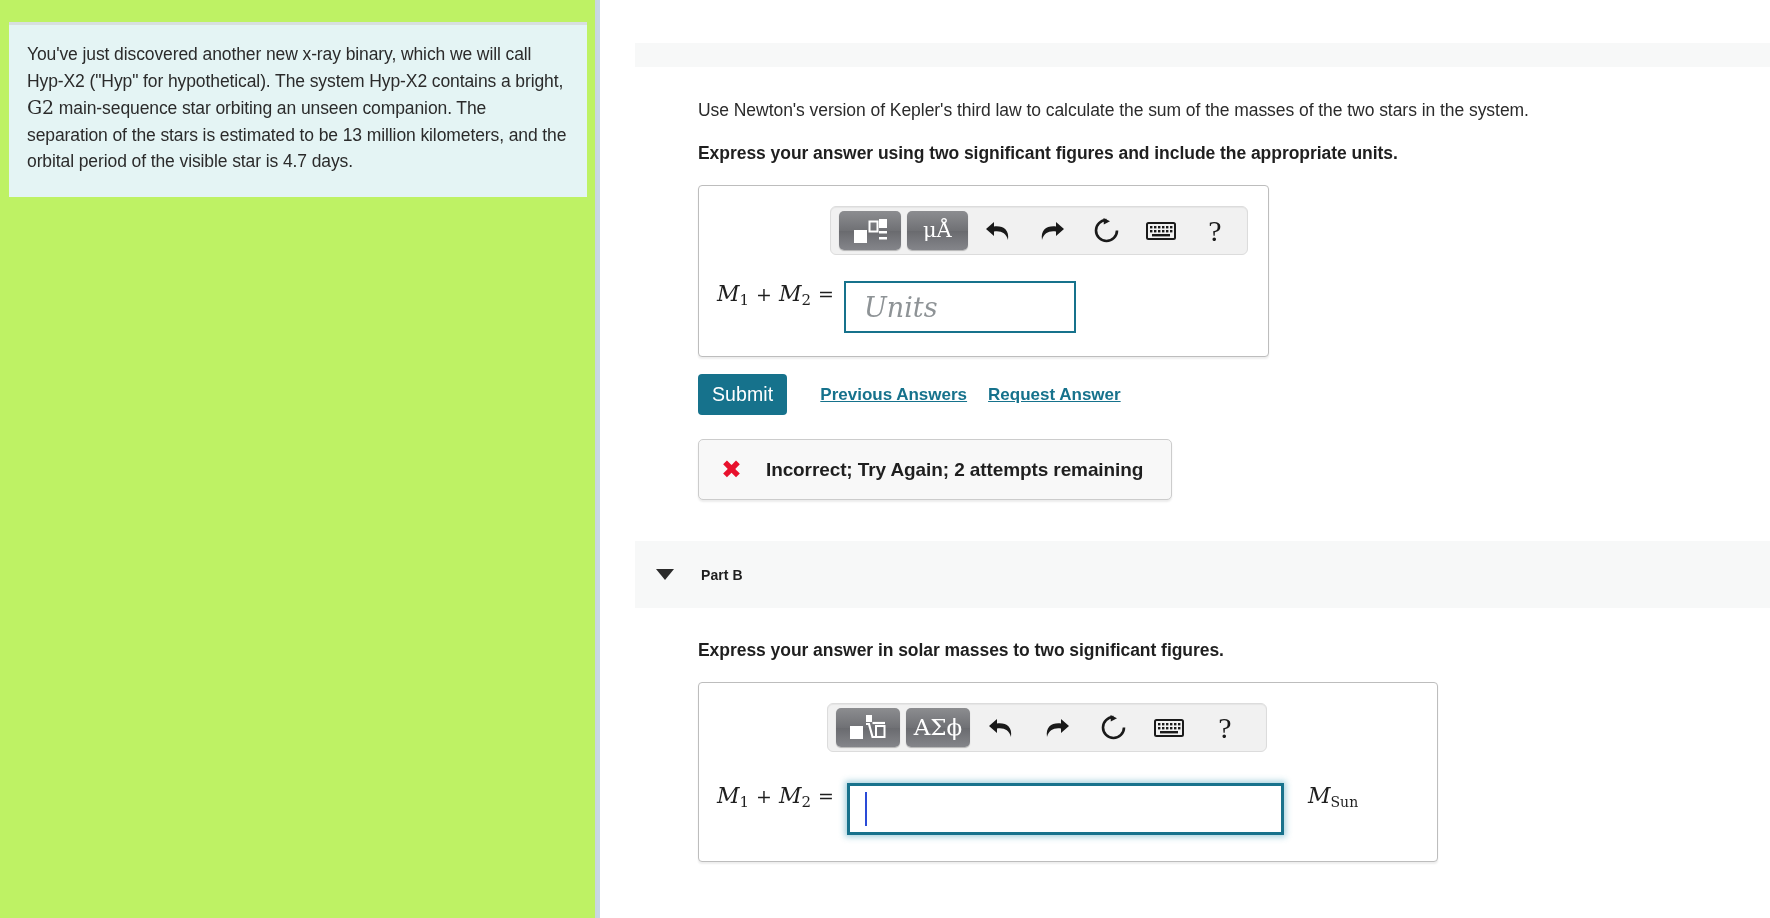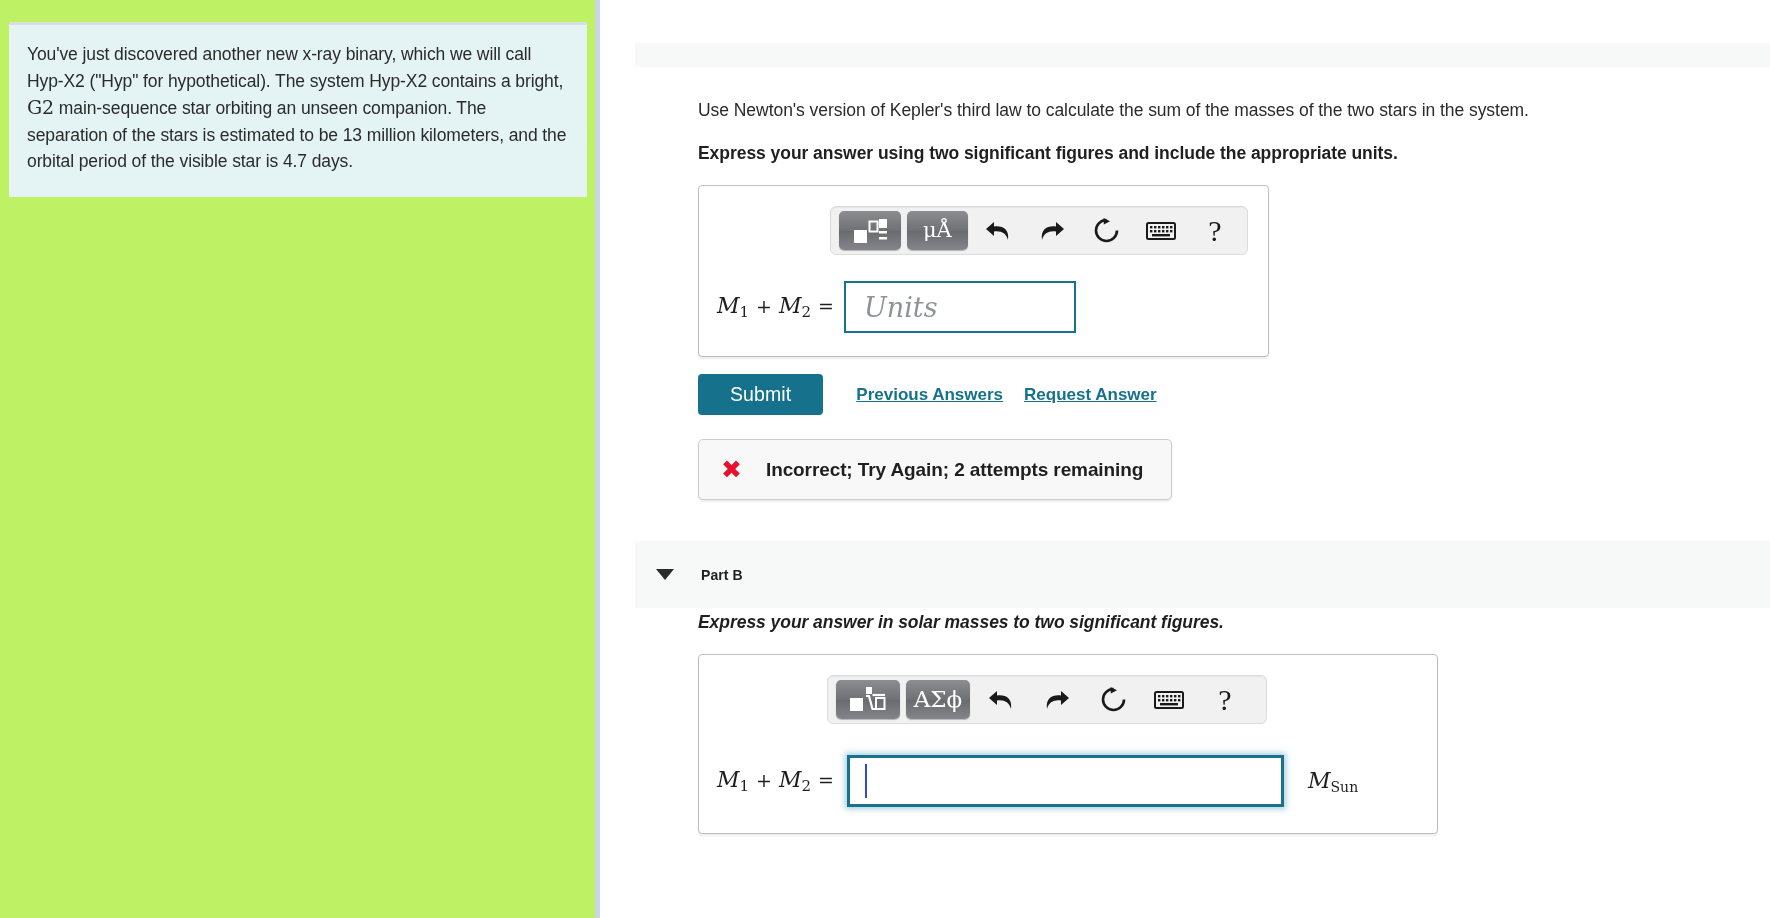--- a/index.html
+++ b/index.html
@@ -197,21 +197,20 @@
   .help-glyph {
     font-size: 30px;
     color: #1a1a1a;
     line-height: 1;
     font-family: "Liberation Serif", serif;
   }
 
   
   .entry-row {
     display: flex;
-    align-items: center;
   }
   .lhs-label {
     font-family: "DejaVu Serif", "Liberation Serif", serif;
     font-size: 22px;
     font-style: italic;
     color: #1f1f1f;
     white-space: nowrap;
   }
   .lhs-label .sub { font-size: 15px; }
   .mq-field {
@@ -255,21 +254,21 @@
     display: flex;
     align-items: center;
   }
   .submit-btn {
     background: #16728c;
     color: #ffffff;
     border: none;
     border-radius: 4px;
     font-family: "Liberation Sans", sans-serif;
     font-size: 19.5px;
-    padding: 0 32px;
+    padding: 0 14px;
     height: 41px;
     cursor: pointer;
     letter-spacing: 0.1px;
   }
   .text-link {
     color: #16728c;
     font-size: 17px;
     font-weight: bold;
     text-decoration: underline;
     cursor: pointer;
@@ -404,21 +403,21 @@
       </div>
 
       <div class="part-header" style="margin-top:41px;">
         <div class="caret"></div>
         <span class="part-title">Part B</span>
       </div>
 
       <div class="part-body">
 
 
-        <p class="q-instruction" style="margin-top:4px;font-style:italic;">Express your answer in solar masses to two significant figures.</p>
+        <p class="q-instruction" style="margin-top:32px;">Express your answer in solar masses to two significant figures.</p>
 
         <div class="answer-card" style="margin-top:21px; width:740px; height:180px;">
 
           <div class="mq-toolbar" style="left:128px; top:20px; width:440px;">
             <div class="mq-btn">
               <svg width="38" height="28" viewBox="0 0 38 28">
                 <rect x="1" y="12" width="13" height="13" fill="#ffffff"></rect>
                 <rect x="17" y="1" width="6" height="7" fill="#ffffff"></rect>
                 <path d="M17 10 L20 10 L23.5 23 L36 23" fill="none" stroke="#ffffff" stroke-width="2.2"></path>
                 <path d="M23.5 9 L36 9" stroke="#ffffff" stroke-width="2.2"></path>

